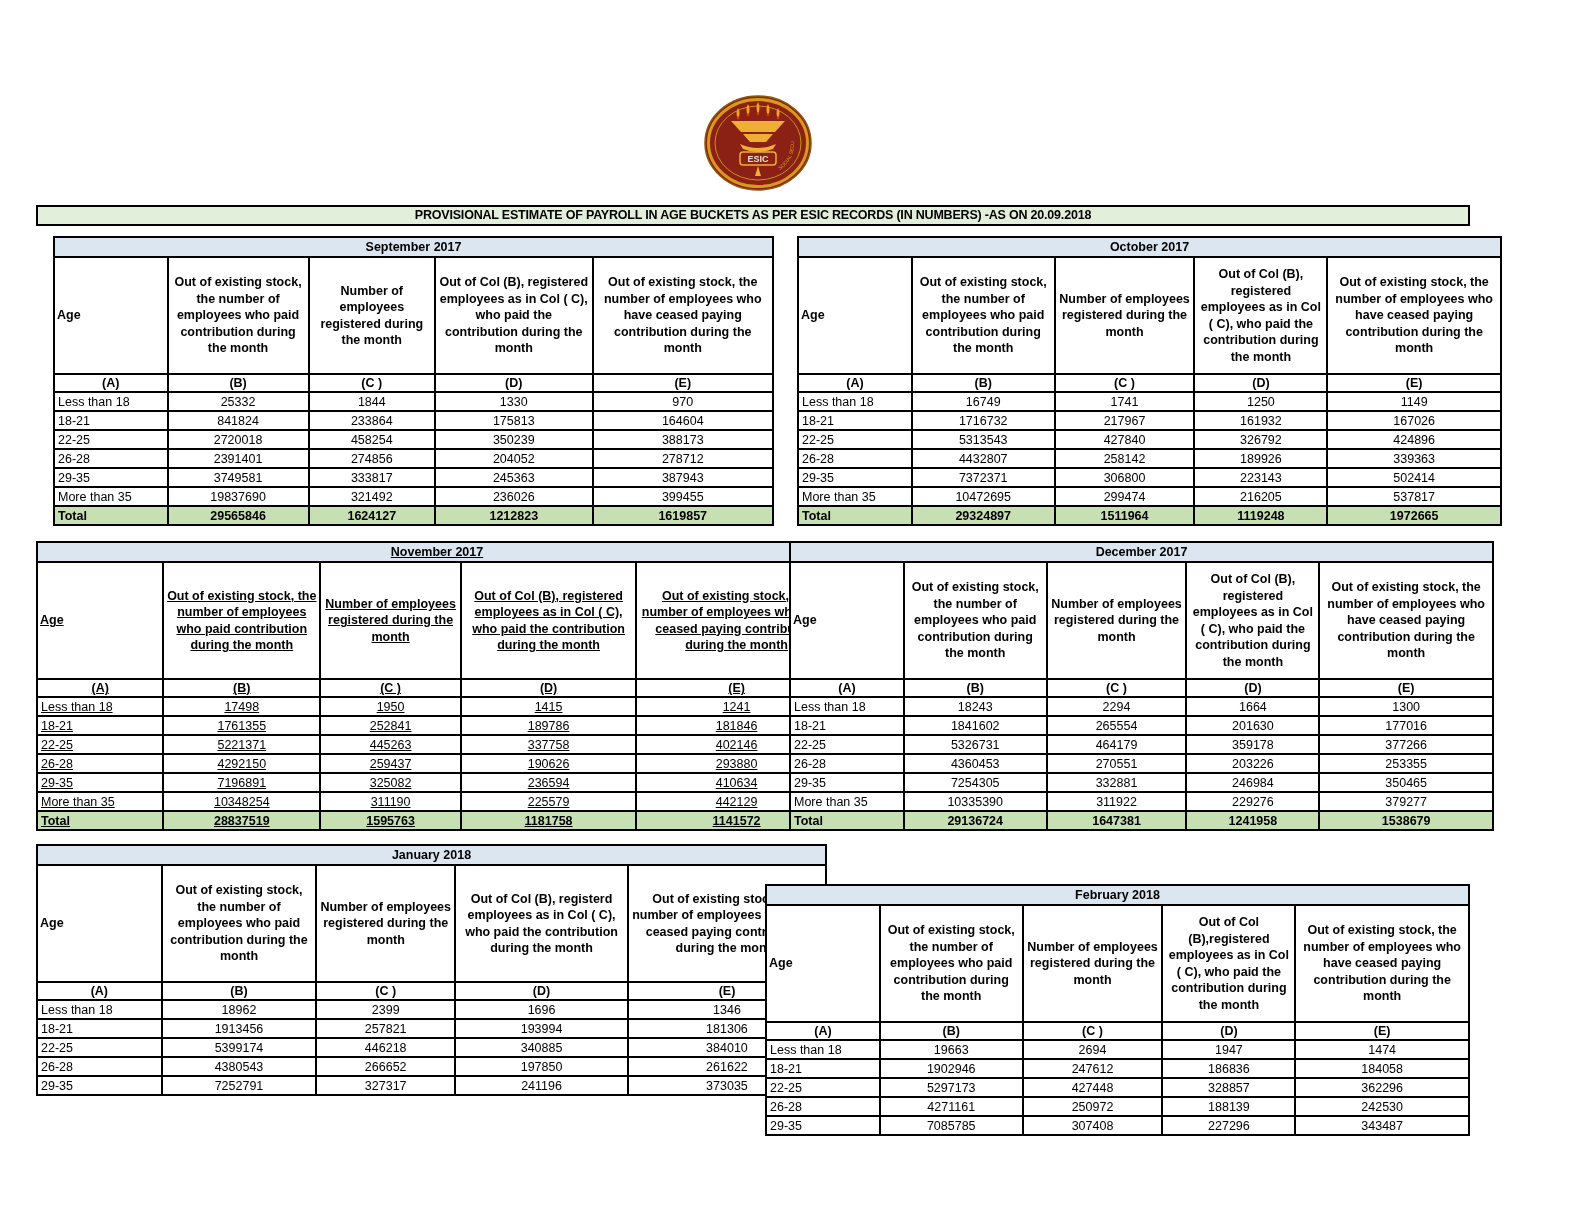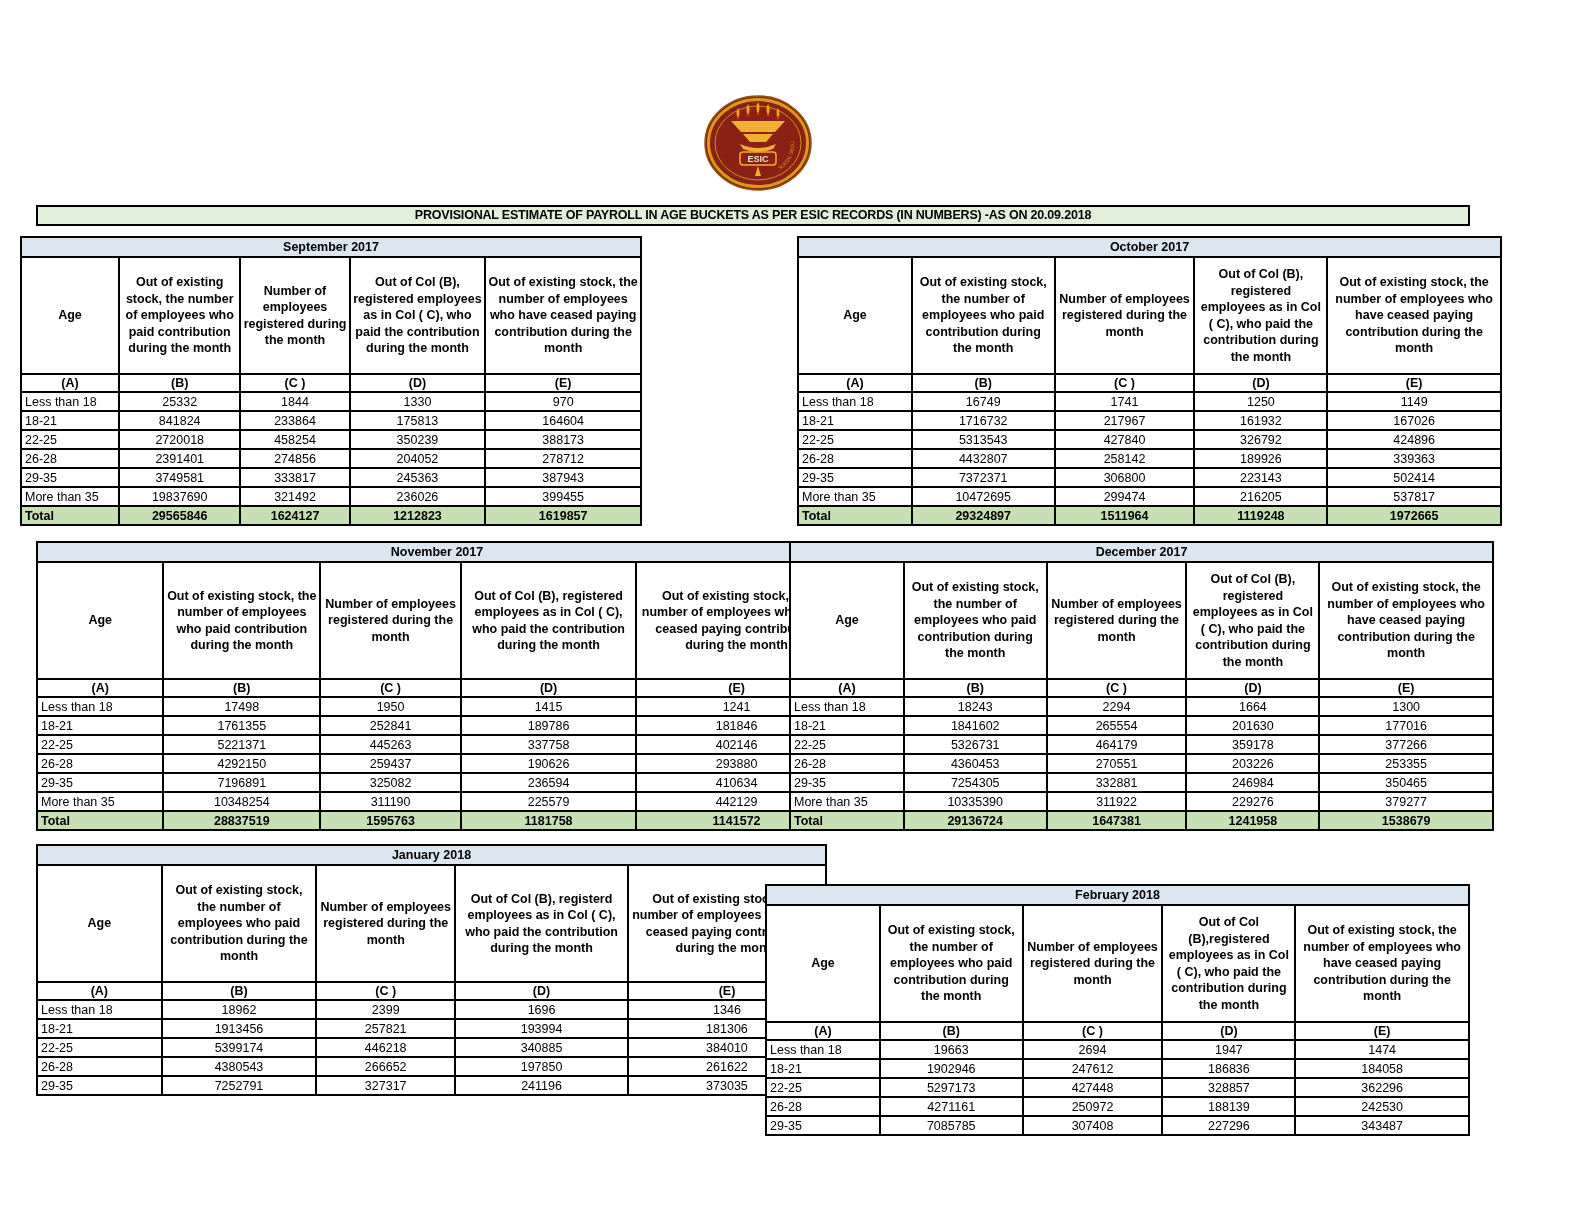--- a/index.html
+++ b/index.html
@@ -13,21 +13,21 @@
     position:absolute; left:36px; top:205px; width:1434px; height:21px;
     background:#E2EFDA; border:2px solid #000;
     font-weight:bold; font-size:12.5px; line-height:16px; text-align:center;
     letter-spacing:-0.2px; overflow:hidden;
   }
   .tablebox { position:absolute; }
   table { width:100%; border-collapse:collapse; table-layout:fixed; background:#fff; }
   td { border:2px solid #000; font-size:12.5px; overflow:hidden; padding:0 3px; }
   .monthcell { background:#DCE6F1; text-align:center; font-weight:bold; height:20px; }
   .hd { font-weight:bold; text-align:center; vertical-align:middle; height:117px; line-height:1.32; padding:0 2px; }
-  .hd.agehd { text-align:center; vertical-align:middle; }
+  .hd.agehd { text-align:left; vertical-align:middle; }
   .letter { font-weight:bold; text-align:center; height:18px; }
   .agecell { text-align:left; height:19px; }
   .numcell { text-align:center; height:19px; }
   .totrow td { background:#C6E0B4; font-weight:bold; }
 </style>
 </head>
 <body>
 
 <div class="logo">
   <svg width="110" height="102" viewBox="0 0 110 102">
@@ -63,21 +63,21 @@
     <text font-size="5" fill="#D99A1B" font-family="Liberation Sans, sans-serif">
       <textPath href="#ringpath">SOCIAL SECURITY</textPath>
     </text>
     <path d="M55 74 L58 84 L52 84 Z" fill="#EFAF35"></path>
   </svg>
 </div>
 
 <div class="title-bar">PROVISIONAL ESTIMATE OF PAYROLL IN AGE BUCKETS AS PER ESIC RECORDS (IN NUMBERS) -AS ON 20.09.2018</div>
 
 <div id="tables">
-    <div class="tablebox" style="left: 20px; top: 236px; width: 622px;">
+    <div class="tablebox" style="left: 53px; top: 236px; width: 721px;">
       <table>
         <colgroup>
           <col style="width: 15.8%;">
           <col style="width: 19.6%;">
           <col style="width: 17.6%;">
           <col style="width: 21.9%;">
           <col style="width: 25.1%;">
         </colgroup>
         <tbody>
           <tr>
@@ -221,21 +221,21 @@
           <tr class="totrow">
             <td class="agecell">Total</td>
             <td class="numcell">29324897</td>
             <td class="numcell">1511964</td>
             <td class="numcell">1119248</td>
             <td class="numcell">1972665</td>
           </tr>
         </tbody>
       </table>
     </div>
-    <div class="tablebox" style="left: 36px; top: 541px; width: 802px;">
+    <div class="tablebox" style="left: 36px; top: 541px; width: 802px; text-decoration: underline;">
       <table>
         <colgroup>
           <col style="width: 15.8%;">
           <col style="width: 19.6%;">
           <col style="width: 17.6%;">
           <col style="width: 21.9%;">
           <col style="width: 25.1%;">
         </colgroup>
         <tbody>
           <tr>

